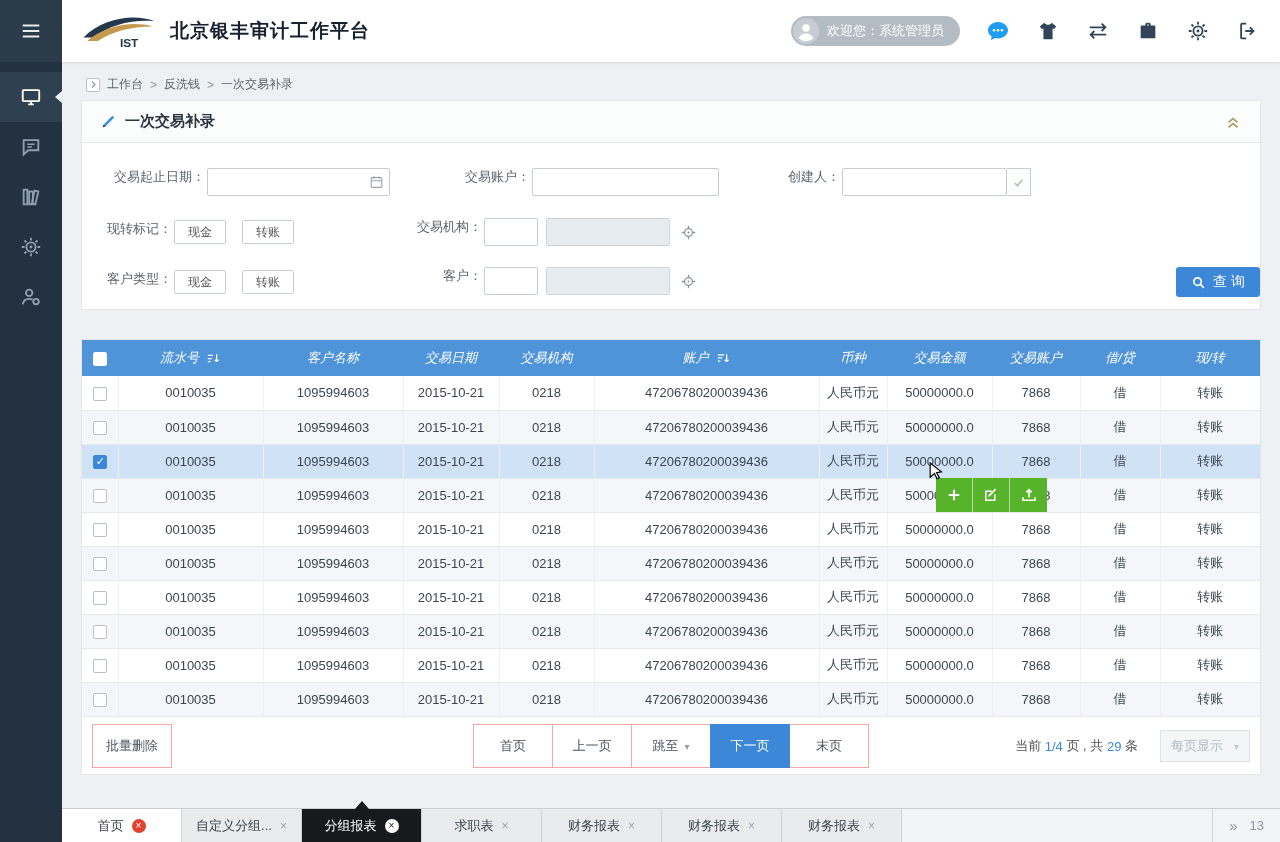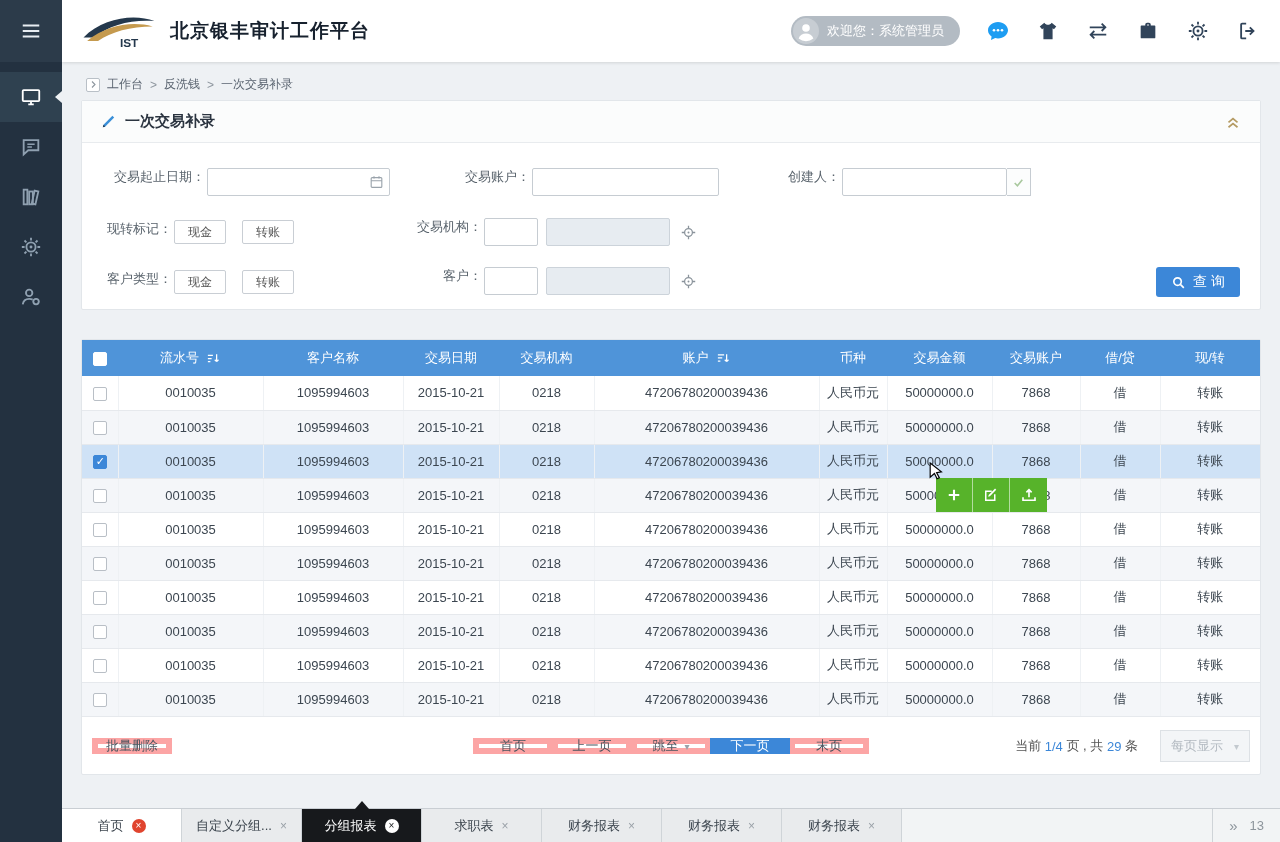--- a/index.html
+++ b/index.html
@@ -66,27 +66,27 @@
   .crosshair { margin-left:10px; cursor:pointer; }
 
   .tbtn { min-width:52px; height:24px; border:1px solid #c9ced4; background:#fff; border-radius:2px;
     font-size:12px; color:#555; display:flex; align-items:center; justify-content:center;
     margin-right:16px; position:relative; cursor:pointer; padding:0 8px; }
   .tbtn.sel { border-color:#dd3a2c; color:#333; }
   .tbtn.sel::after { content:""; position:absolute; right:-1px; bottom:-1px;
     border-left:11px solid transparent; border-bottom:11px solid #dd3a2c; }
   .tbtn.sel::before { content:"\2713"; position:absolute; right:0px; bottom:-3px; color:#fff; font-size:7px; z-index:1; }
 
-  .search-btn { margin-left:auto; margin-right:20px; width:84px; height:30px; border-radius:3px;
+  .search-btn { margin-left:auto; width:84px; height:30px; border-radius:3px;
     background:#3c87d8; color:#fff; font-size:14px; border:none; display:flex; align-items:center;
     justify-content:center; gap:7px; cursor:pointer; }
 
   
   table { width:100%; border-collapse:collapse; table-layout:fixed; }
-  thead th { background:#4f94d9; color:#fff; font-weight:normal; font-size:13px; height:36px; }
+  thead th { background:#4f94d9; color:#fff; font-weight:normal; font-size:13px; height:36px;font-style:italic; }
   .th-inner { display:flex; align-items:center; justify-content:center; gap:7px; }
   tbody td { height:34px; font-size:13px; color:#3c4650; text-align:center;
     border-bottom:1px solid #e6e9ed; border-right:1px solid #eef1f4; background:#fff;
     overflow:hidden; white-space:nowrap; }
   tbody td:last-child { border-right:none; }
   tbody tr:nth-child(even) td { background:#f4f6f9; }
   tbody tr.selected td { background:#cfe2f6; }
   .cb { width:14px; height:14px; border:1px solid #b9bfc6; border-radius:2px; background:#fff;
     display:inline-block; vertical-align:middle; cursor:pointer; position:relative; }
   .cb.hd { border-color:#fff; }
@@ -94,21 +94,21 @@
   .cb.checked::after { content:"\2713"; position:absolute; left:2px; top:-1px; color:#fff; font-size:11px; }
 
   
   .row-actions { position:absolute; left:936px; top:478px; height:34px; display:flex; z-index:45; }
   .ra-btn { width:37px; height:34px; background:#57b32a; display:flex; align-items:center; justify-content:center;
     border-right:1px solid rgba(255,255,255,.55); cursor:pointer; }
   .ra-btn:last-child { border-right:none; }
 
   
   .pager { position:absolute; left:0; right:0; top:376px; height:60px; display:flex; align-items:center; padding:0 10px; }
-  .pg-btn { min-width:80px; height:16px; background:#fff; border:6px solid #fca5a5; font-size:13px; color:#4a545e;
+  .pg-btn { min-width:80px; height:44px; background:#fff; border:1px solid #fca5a5; font-size:13px; color:#4a545e;
     margin-left:-1px; display:flex; align-items:center; justify-content:center; gap:6px; cursor:pointer; position:relative; }
   .pg-btn:first-child { margin-left:0; }
   .pg-btn.primary { background:#3c87d8; border-color:#3c87d8; color:#fff; z-index:1; }
   .pg-center { position:absolute; left:50%; transform:translateX(-50%); display:flex; }
   .pg-right { margin-left:auto; display:flex; align-items:center; font-size:13px; color:#555; }
   .pg-info { white-space:pre; }
   .pg-blue { color:#3c87d8; }
   .per-page { margin-left:22px; width:90px; height:32px; background:#f3f5f7; border:1px solid #dde1e5;
     color:#b3bac1; display:flex; align-items:center; justify-content:space-between; padding:0 10px; font-size:13px; cursor:default; }
   .caret { font-size:10px; color:#9aa2aa; }

